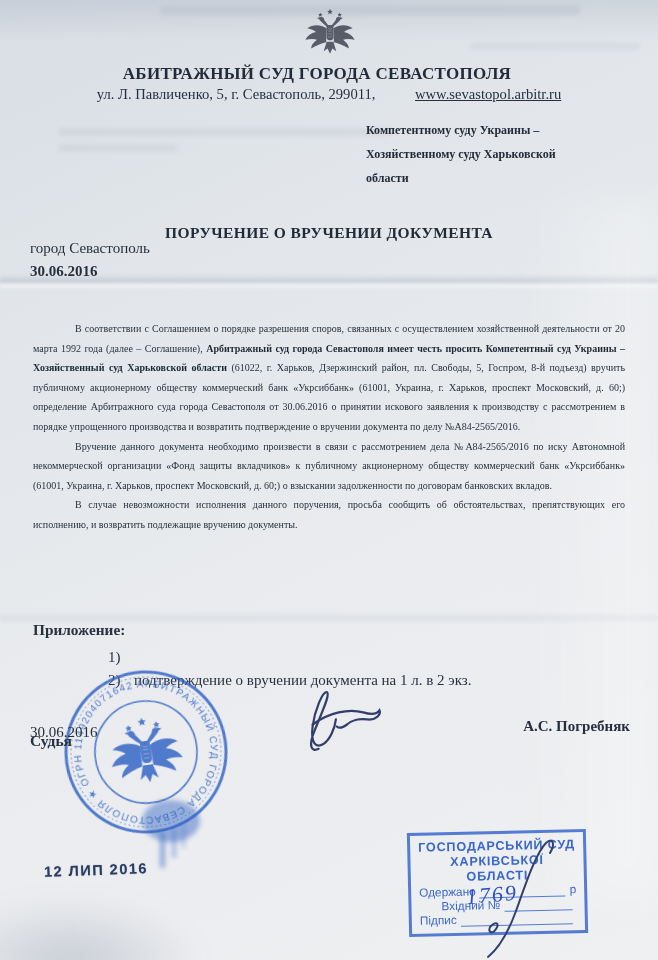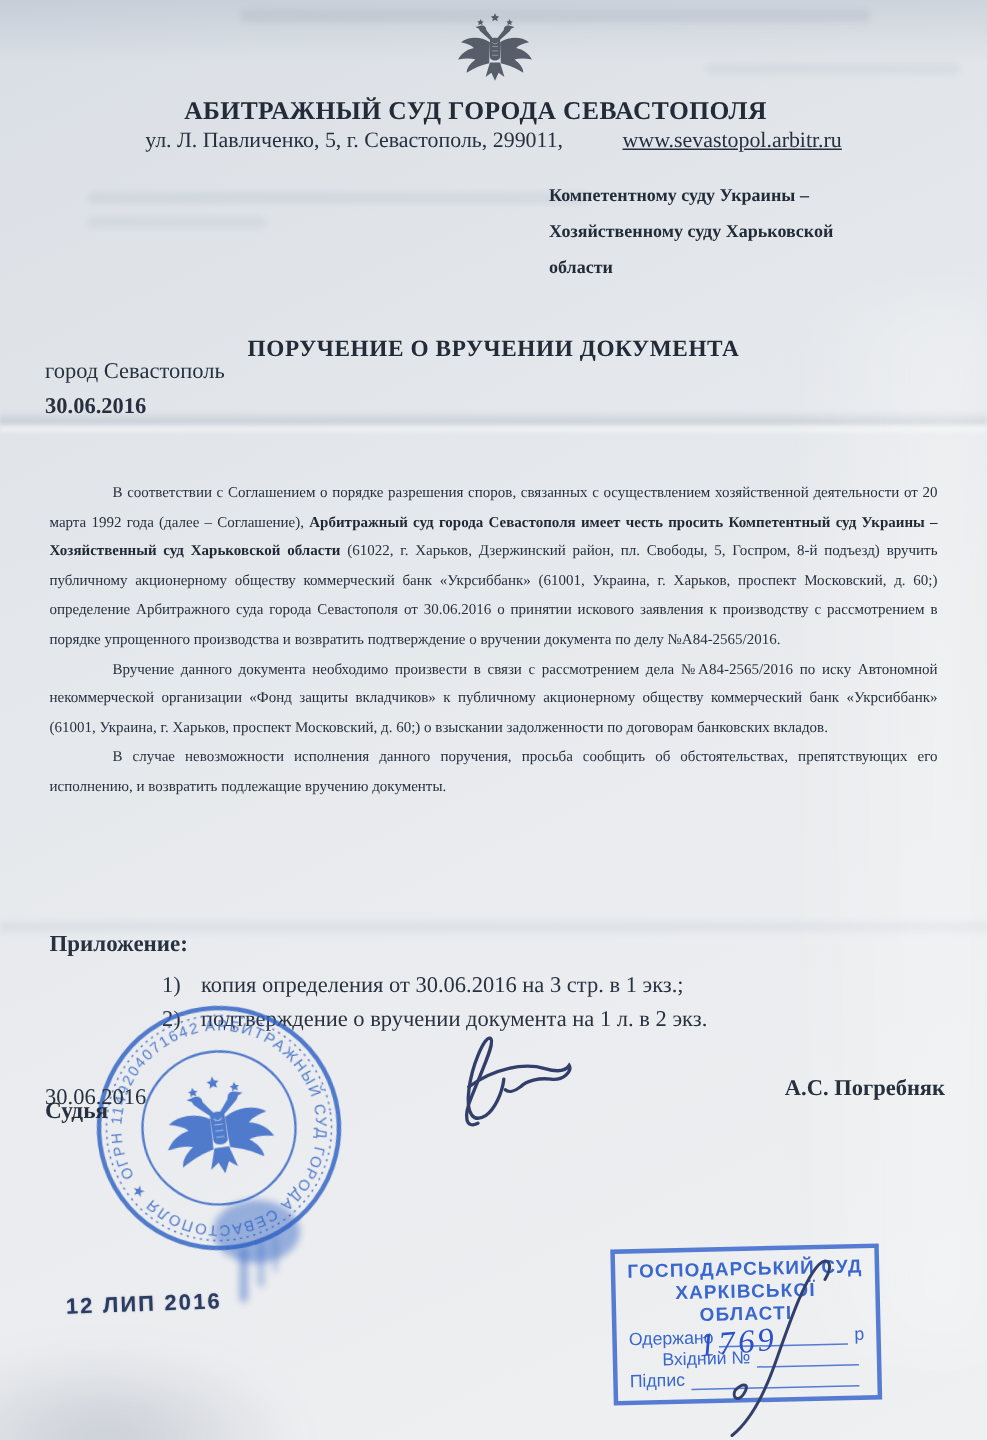--- a/index.html
+++ b/index.html
@@ -133,21 +133,20 @@
   <div class="body-text">
     <p><span>В соответствии с Соглашением о порядке разрешения споров, связанных с осуществлением хозяйственной деятельности от 20 марта 1992 года (далее – Соглашение), </span><span class="bold-seg">Арбитражный суд города Севастополя имеет честь просить Компетентный суд Украины – Хозяйственный суд Харьковской области </span><span>(61022, г. Харьков, Дзержинский район, пл. Свободы, 5, Госпром, 8-й подъезд) вручить публичному акционерному обществу коммерческий банк «Укрсиббанк» (61001, Украина, г. Харьков, проспект Московский, д. 60;) определение Арбитражного суда города Севастополя от 30.06.2016 о принятии искового заявления к производству с рассмотрением в порядке упрощенного производства и возвратить подтверждение о вручении документа по делу №А84-2565/2016.</span></p>
     <p>Вручение данного документа необходимо произвести в связи с рассмотрением дела №А84-2565/2016 по иску Автономной некоммерческой организации «Фонд защиты вкладчиков» к публичному акционерному обществу коммерческий банк «Укрсиббанк» (61001, Украина, г. Харьков, проспект Московский, д. 60;) о взыскании задолженности по договорам банковских вкладов.</p>
     <p>В случае невозможности исполнения данного поручения, просьба сообщить об обстоятельствах, препятствующих его исполнению, и возвратить подлежащие вручению документы.</p>
   </div>
 
   <div class="attachments">
     <p class="attach-head">Приложение:</p>
     <div class="attach-item">
       <span class="attach-num">1)</span>
-      <span>копия определения от 30.06.2016 на 3 стр. в 1 экз.;</span>
     </div>
     <div class="attach-item">
       <span class="attach-num">2)</span>
       <span>подтверждение о вручении документа на 1 л. в 2 экз.</span>
     </div>
   </div>
 
   <div class="judge-role">Судья</div>
   <div class="judge-date">30.06.2016</div>
   <svg class="signature-svg" viewBox="0 0 110 75">

